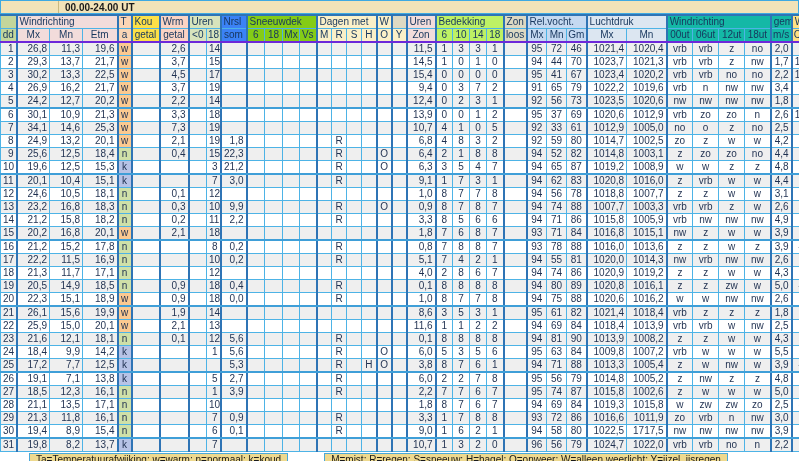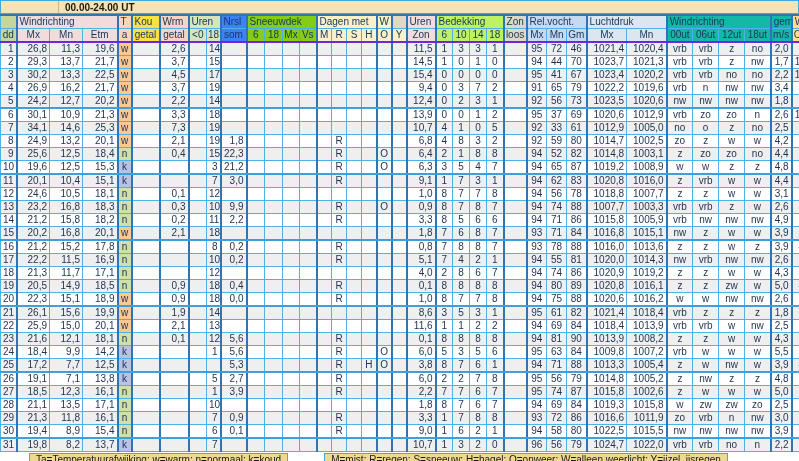--- a/index.html
+++ b/index.html
@@ -1330,21 +1330,21 @@
           <td class="gl">9,0</td>
           <td class="ctr gl">1</td>
           <td class="ctr">6</td>
           <td class="ctr">2</td>
           <td class="ctr">1</td>
           <td class="ctr gl"></td>
           <td class="ctr gl">94</td>
           <td class="ctr">58</td>
           <td class="ctr">80</td>
           <td class="gl">1022,5</td>
-          <td class="">1015,5</td>
+          <td class="">1717,5</td>
           <td class="ctr gl">nw</td>
           <td class="ctr">nw</td>
           <td class="ctr">nw</td>
           <td class="ctr">nw</td>
           <td class="gl">3,9</td>
           <td class="gl">7</td>
         </tr>
         <tr class="stripe">
           <td class="">31</td>
           <td class="gl">19,8</td>

